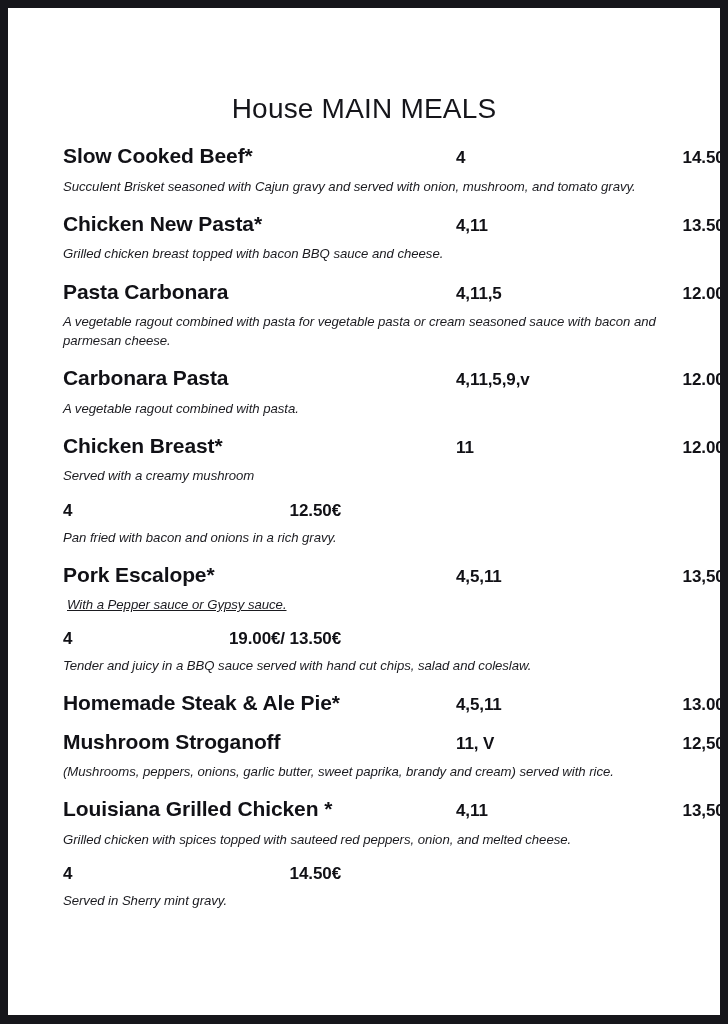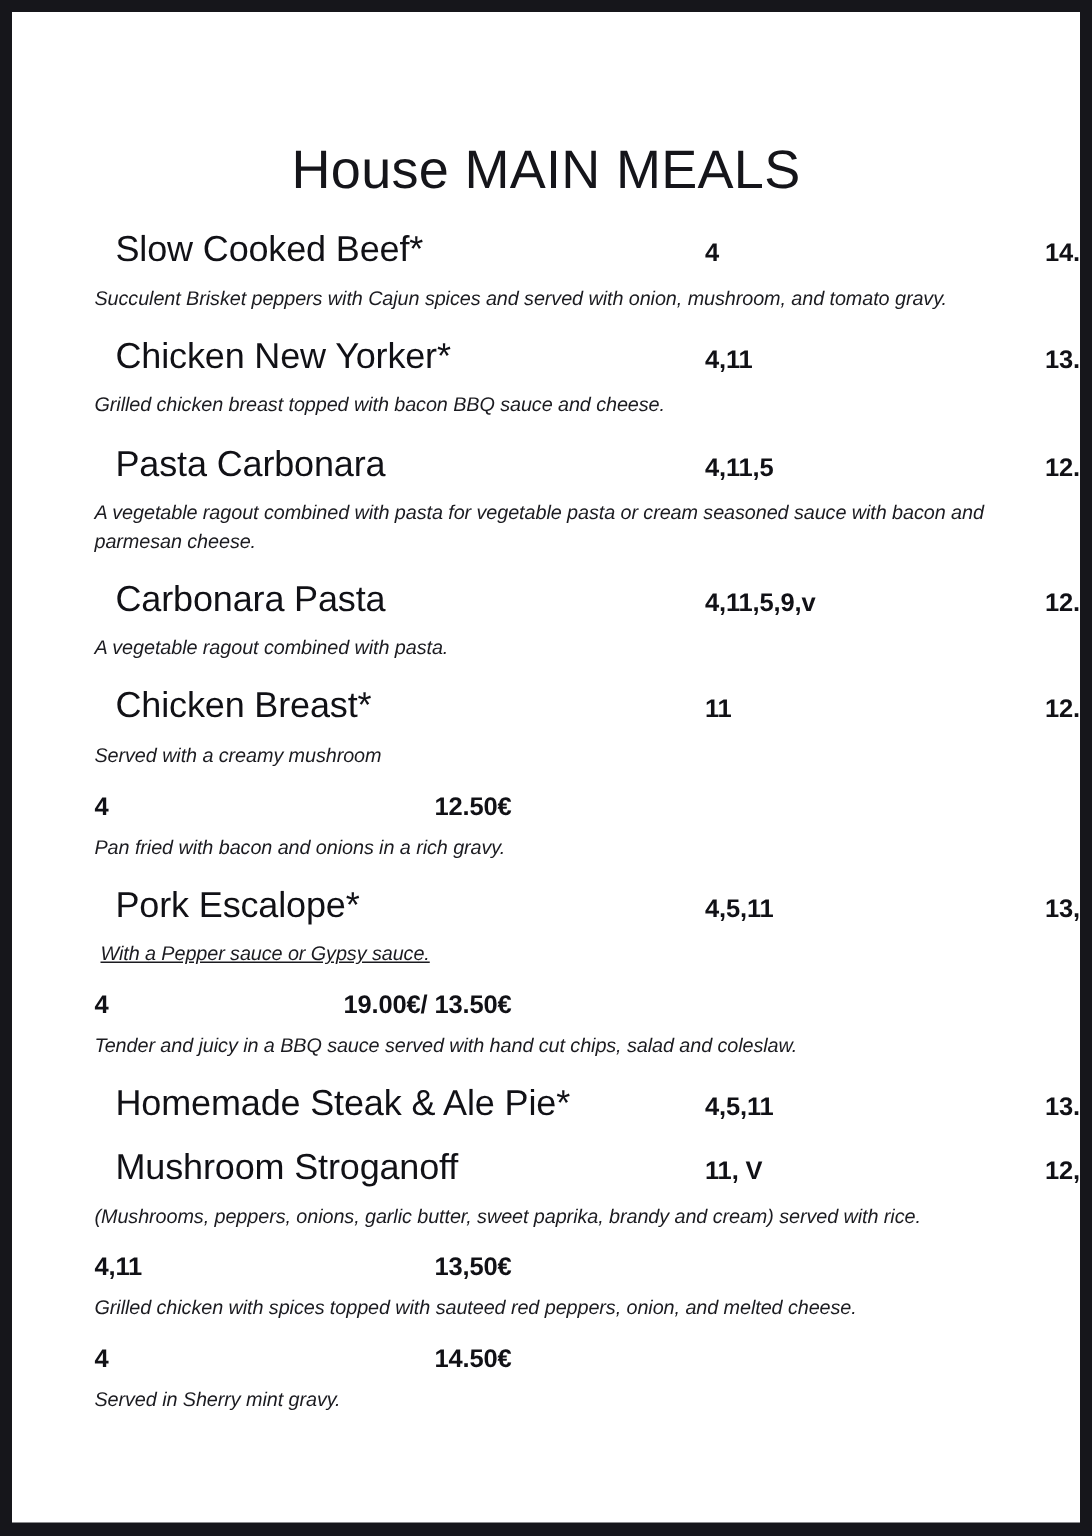--- a/index.html
+++ b/index.html
@@ -22,21 +22,21 @@
     width: 100%;
     height: 100%;
     background: #ffffff;
     box-sizing: border-box;
     overflow: hidden;
   }
   .menu-title {
     text-align: center;
     font-family: "Liberation Sans", sans-serif;
     font-weight: 400;
-    font-size: 36px;
+    font-size: 28px;
     letter-spacing: 0.2px;
     color: #15151a;
     margin: 0;
     padding-top: 86px;
     line-height: 1.05;
   }
   .menu-list {
     margin: 0;
     padding: 0;
     list-style: none;
@@ -44,29 +44,28 @@
   }
   .menu-item {
     padding: 0 22px 0 55px;
   }
   .item-row {
     display: flex;
     align-items: baseline;
     white-space: nowrap;
   }
   .item-name {
-    font-weight: normal;
-    font-size: 24px;
+    font-weight: bold;
+    font-size: 21px;
     color: #111116;
     letter-spacing: -0.1px;
     line-height: 1.26;
     flex: 0 0 auto;
     width: 393px;
     overflow: visible;
-    margin-left: 14px;
   }
   .item-codes {
     font-weight: bold;
     font-size: 17px;
     color: #111116;
     letter-spacing: -0.1px;
     flex: 0 0 auto;
     width: 133px;
   }
   .item-price {
@@ -106,26 +105,26 @@
 
     <h1 class="menu-title">House MAIN MEALS</h1>
 
     <ul class="menu-list">
         <li class="menu-item">
           <div class="item-row">
             <span class="item-name">Slow Cooked Beef*</span>
             <span class="item-codes">4</span>
             <span class="item-price">14.50€</span>
           </div>
-          <div class="item-desc">Succulent Brisket peppers with Cajun spices and served with onion, mushroom, and tomato gravy.</div>
-          <div class="gap-after-desc"></div>
-        </li>
-        <li class="menu-item">
-          <div class="item-row">
-            <span class="item-name">Chicken New Yorker*</span>
+          <div class="item-desc">Succulent Brisket seasoned with Cajun gravy and served with onion, mushroom, and tomato gravy.</div>
+          <div class="gap-after-desc"></div>
+        </li>
+        <li class="menu-item">
+          <div class="item-row">
+            <span class="item-name">Chicken New Pasta*</span>
             <span class="item-codes">4,11</span>
             <span class="item-price">13.50€</span>
           </div>
           <div class="item-desc">Grilled chicken breast topped with bacon BBQ sauce and cheese.</div>
           <div class="gap-after-desc"></div>
         </li>
         <li class="menu-item">
           <div class="item-row">
             <span class="item-name">Pasta Carbonara</span>
             <span class="item-codes">4,11,5</span>
@@ -189,20 +188,21 @@
           <div class="item-row">
             <span class="item-name">Mushroom Stroganoff</span>
             <span class="item-codes">11, V</span>
             <span class="item-price">12,50€</span>
           </div>
           <div class="item-desc">(Mushrooms, peppers, onions, garlic butter, sweet paprika, brandy and cream) served with rice.</div>
           <div class="gap-after-desc"></div>
         </li>
         <li class="menu-item">
           <div class="item-row">
+            <span class="item-name">Louisiana Grilled Chicken *</span>
             <span class="item-codes">4,11</span>
             <span class="item-price">13,50€</span>
           </div>
           <div class="item-desc">Grilled chicken with spices topped with sauteed red peppers, onion, and melted cheese.</div>
           <div class="gap-after-desc"></div>
         </li>
         <li class="menu-item">
           <div class="item-row">
             <span class="item-codes">4</span>
             <span class="item-price">14.50€</span>

